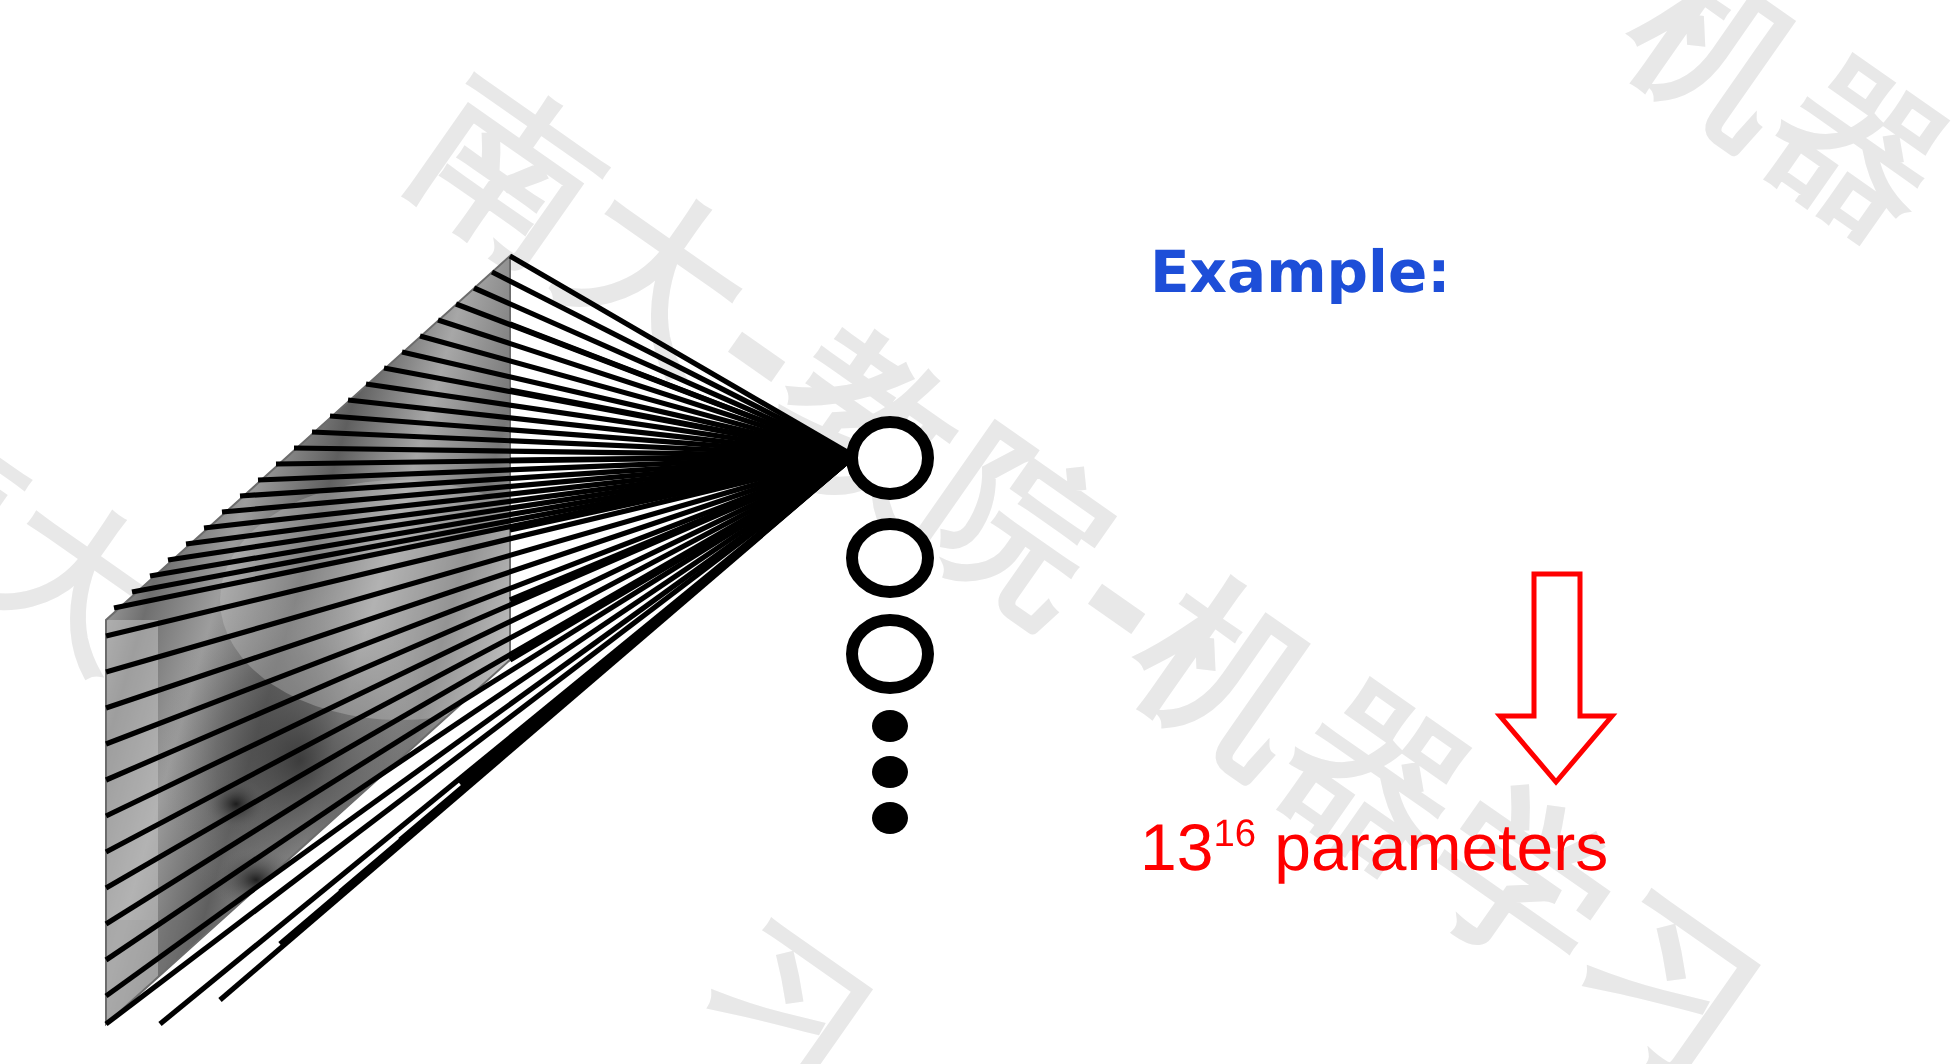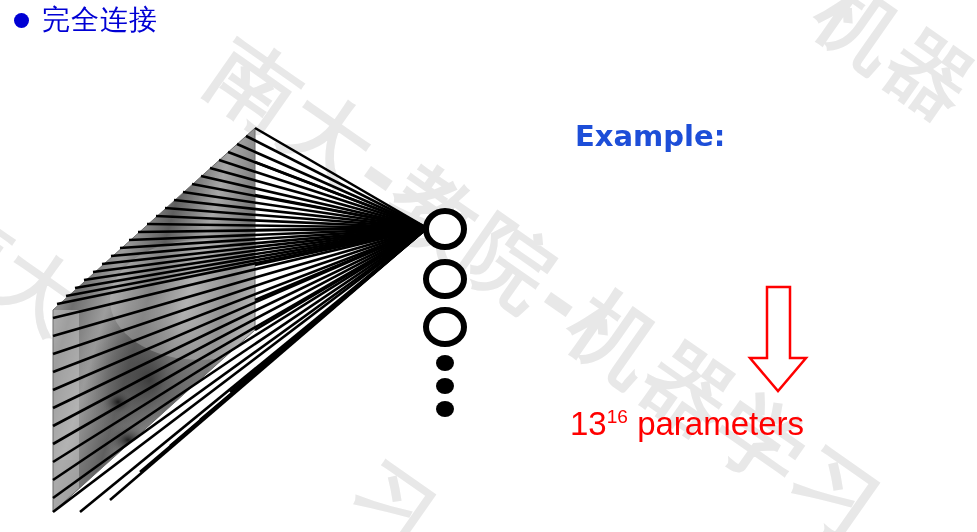--- a/index.html
+++ b/index.html
@@ -125,24 +125,20 @@
 </head>
 <body>
 
 <div id="slide">
 
   <div class="watermark wm-main">南大-教院-机器学习</div>
   <div class="watermark wm-left">南大</div>
   <div class="watermark wm-topright">机器</div>
   <div class="watermark wm-bottom">习</div>
 
-  <div class="title-row">
-    <span class="title-bullet"></span>
-    <span class="title-text">完全连接</span>
-  </div>
 
   <svg id="diagram" width="977" height="532" viewBox="0 0 977 532">
     <defs>
 
       <linearGradient id="photoGrad" x1="0" y1="0" x2="1" y2="0.55">
         <stop offset="0" stop-color="#8e8e8e"></stop>
         <stop offset="0.13" stop-color="#b9b9b9"></stop>
         <stop offset="0.27" stop-color="#6f6f6f"></stop>
         <stop offset="0.40" stop-color="#9d9d9d"></stop>
         <stop offset="0.55" stop-color="#5f5f5f"></stop>

